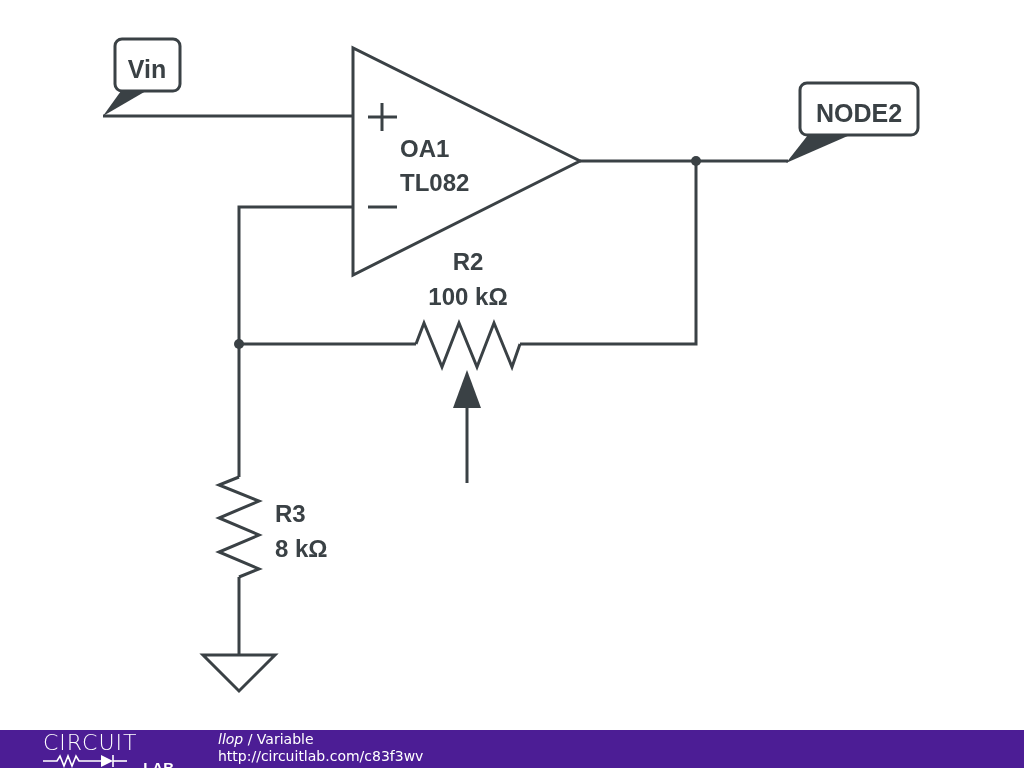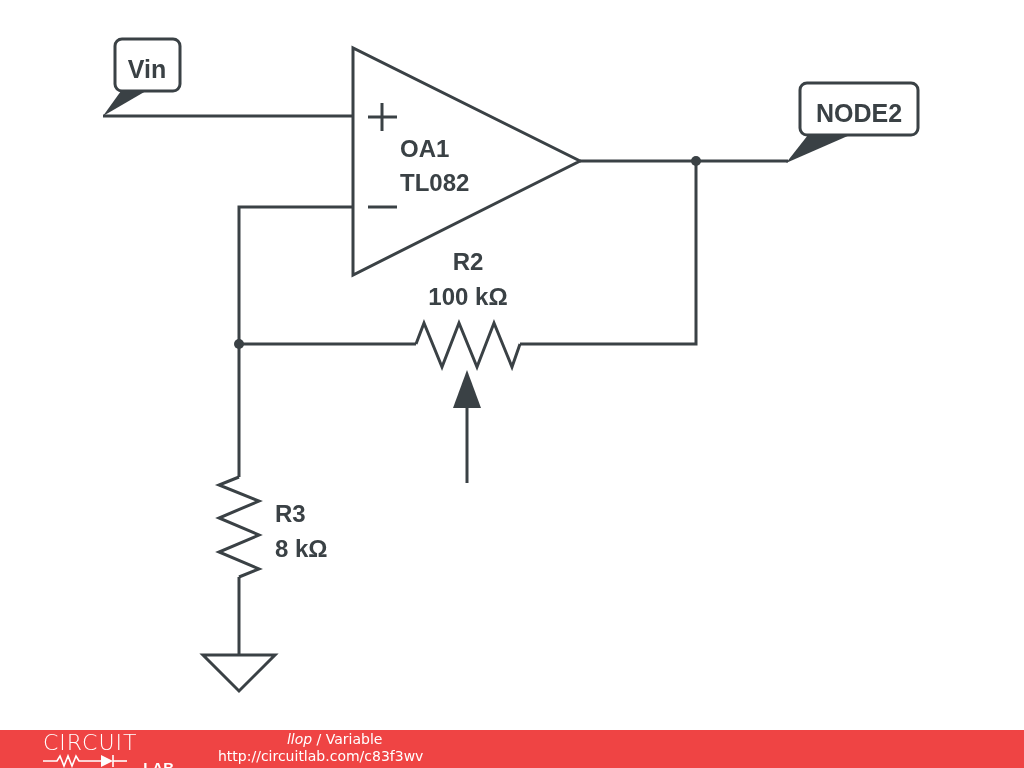--- a/index.html
+++ b/index.html
@@ -1,24 +1,24 @@
 <!DOCTYPE html>
 <html><head>
 <meta charset="utf-8">
 <style>
   html, body { margin:0; padding:0; width:1024px; height:768px; background:#fff; overflow:hidden; }
   #canvas { position:absolute; left:0; top:0; width:1024px; height:730px; }
   svg text { font-family:"Liberation Sans", sans-serif; font-weight:bold; fill:#3a4145; }
-  #footer { position:absolute; left:0; top:730px; width:1024px; height:38px; background:#ef4444; color:#fff; font-family:"DejaVu Sans", sans-serif;text-align:center; }
+  #footer { position:absolute; left:0; top:730px; width:1024px; height:38px; background:#4c1d95; color:#fff; font-family:"DejaVu Sans", sans-serif; }
   .logo { position:absolute; left:43px; top:2px; width:135px; height:36px; }
   .logo-top { position:absolute; left:0; top:0; font-family:"DejaVu Sans", sans-serif; font-size:22px; letter-spacing:1px; font-weight:200; color:#fff; line-height:22px; }
   .logo-bottom { position:absolute; left:0; top:20px; width:135px; height:16px; }
   .logo-lab { position:absolute; right:4px; top:8px; font-family:"Liberation Sans", sans-serif; font-weight:bold; font-size:15px; line-height:15px; color:#fff; }
   .meta { position:absolute; left:218px; top:1px; font-size:14px; line-height:17px; }
-  .meta .author { font-style:italic;margin-left:28px; }
+  .meta .author { font-style:italic; }
   .meta .title { font-weight:normal; }
   .url { display:block; font-size:14px; }
 </style>
 </head>
 <body>
 
 <svg id="canvas" width="1024" height="730" viewBox="0 0 1024 730">
   <g stroke="#3a4145" stroke-width="3" fill="none" stroke-linejoin="miter">
 
     <line x1="103" y1="116" x2="353" y2="116"></line>

